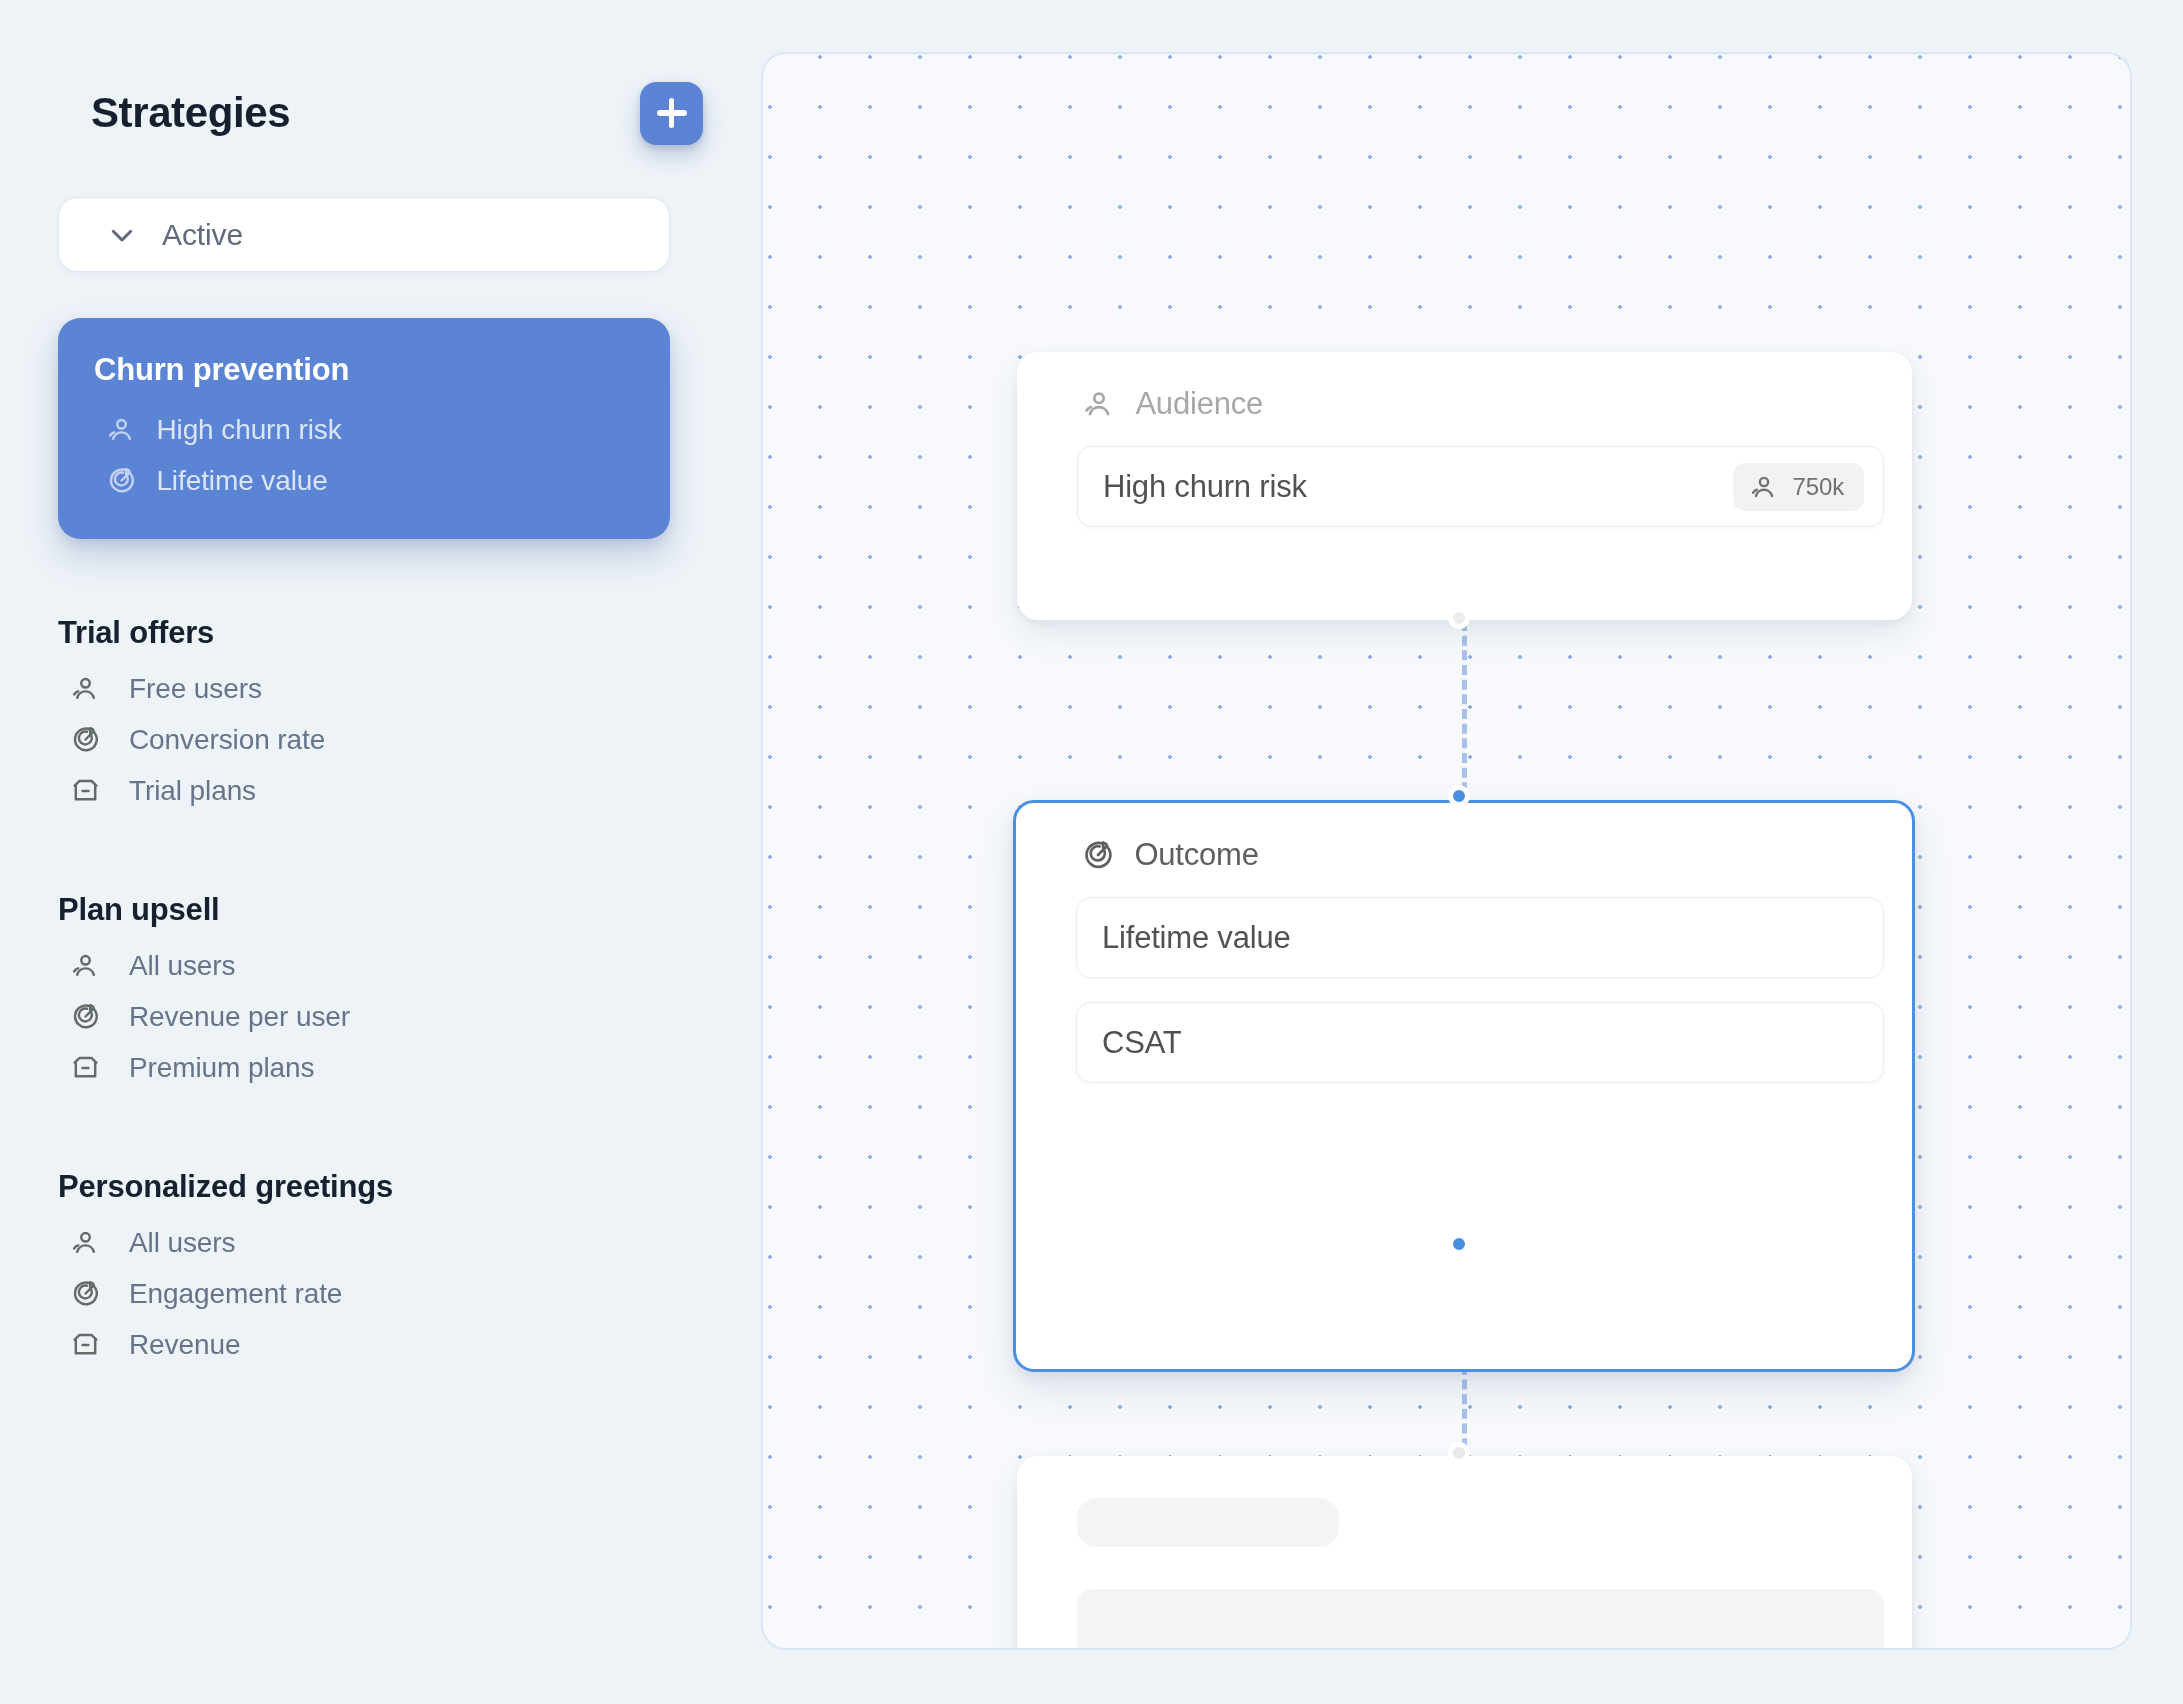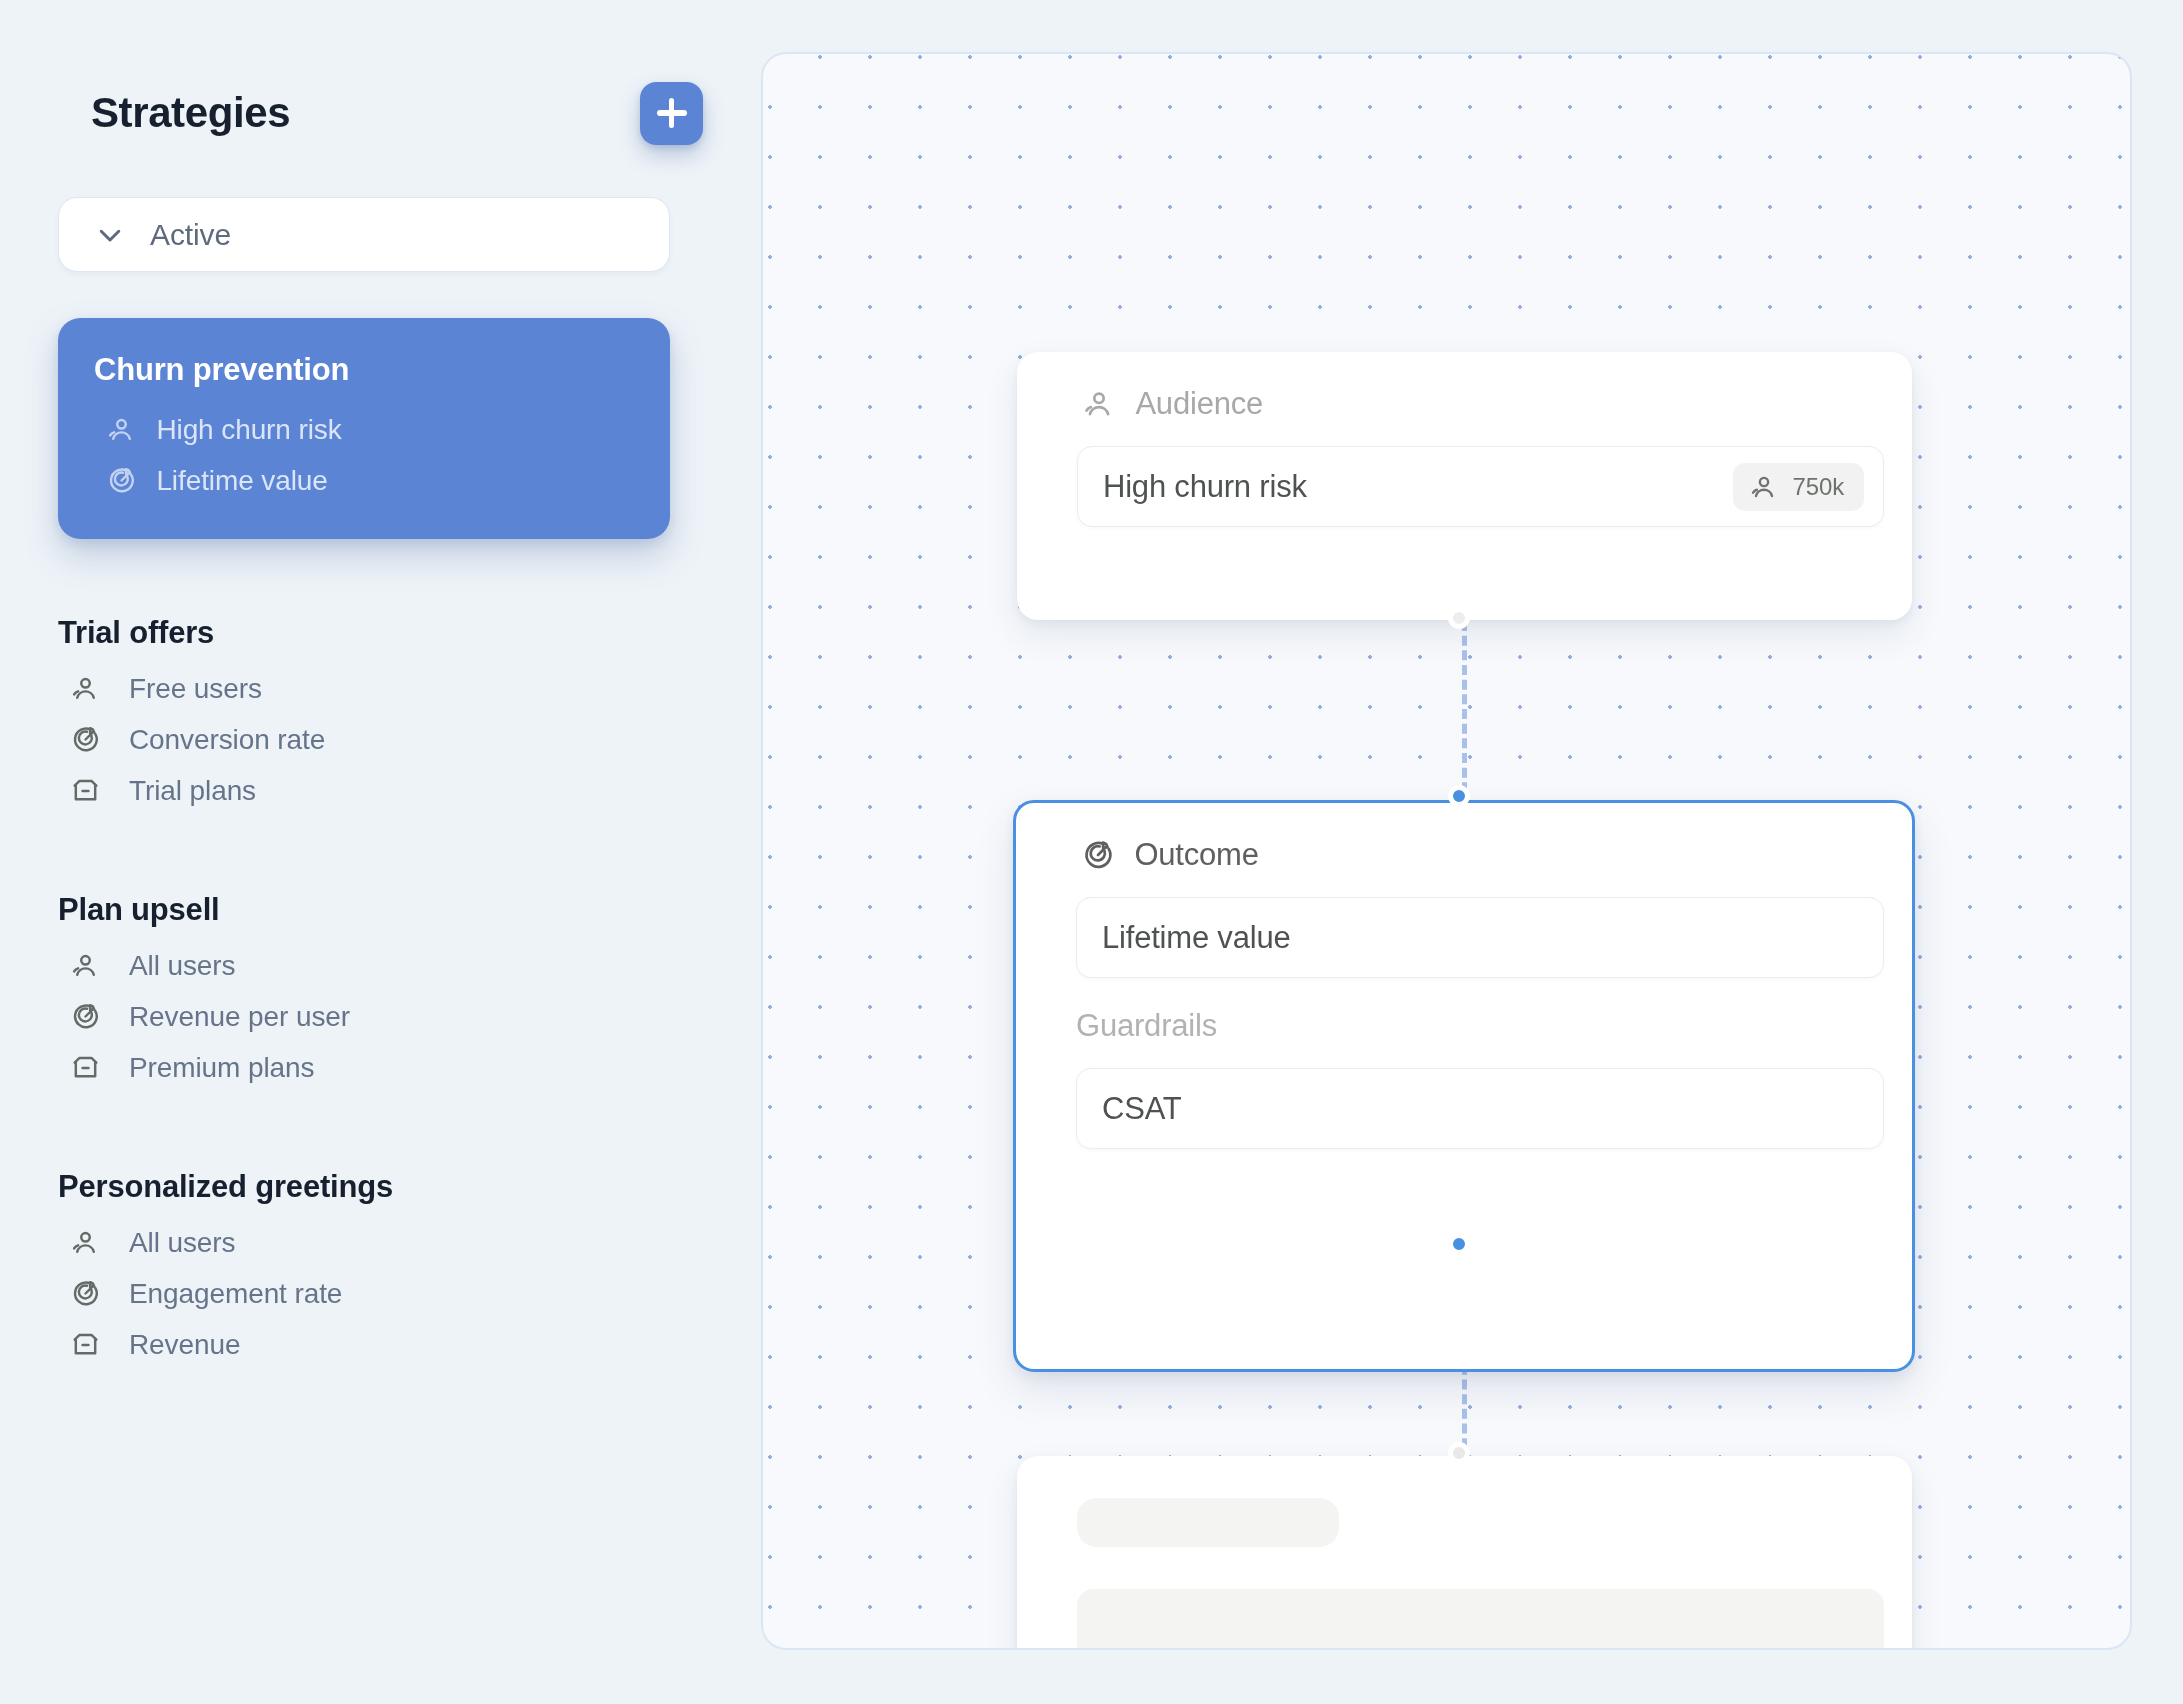--- a/index.html
+++ b/index.html
@@ -38,21 +38,21 @@
   .add-btn .plus-h { position: absolute; width: 30px; height: 5.2px; background: #fff; border-radius: 3px; }
   .add-btn .plus-v { position: absolute; width: 5.2px; height: 30px; background: #fff; border-radius: 3px; }
   .add-btn-inner { position: relative; width: 30px; height: 30px; display:flex; align-items:center; justify-content:center;}
 
   
   .filter-select {
     margin: 43px 91px 0 58px;
     height: 75px; background: #ffffff;
     border: 1.5px solid #dde6f3; border-radius: 19.4px;
     display: flex; align-items: center; gap: 25px;
-    padding: 0 36px;
+    padding: 0 48px;
     box-shadow: 0 2.2px 5.2px rgba(70,95,140,.05);
     cursor: pointer;
   }
   .filter-select .chev { flex: 0 0 auto; display:flex; }
   .filter-label { font-size: 30px; color: #5f6b7c; letter-spacing: -0.1px;}
 
   
   .strategy-active {
     margin: 46px 91px 0 58px;
     background: #5b84d4;
@@ -371,21 +371,20 @@
               <path d="M16.6 9.2a5 5 0 1 1-3.4-3.2"></path>
               <path d="M12 12l5.6-5.6"></path>
               <path d="M15.6 3.2l2.1 1 1 2.1-3.1.9z"></path>
           </svg>
         </span>
         <span class="node-head-label dark">Outcome</span>
       </div>
       <div class="node-field">
         <span class="node-field-value">Lifetime value</span>
       </div>
-      <div class="node-sub">Guardrails</div>
       <div class="node-field">
         <span class="node-field-value">CSAT</span>
       </div>
     </div>
 
     <div class="node" id="node-skeleton">
       <div class="skel-bar skel-title"></div>
       <div class="skel-bar skel-field"></div>
     </div>
 

